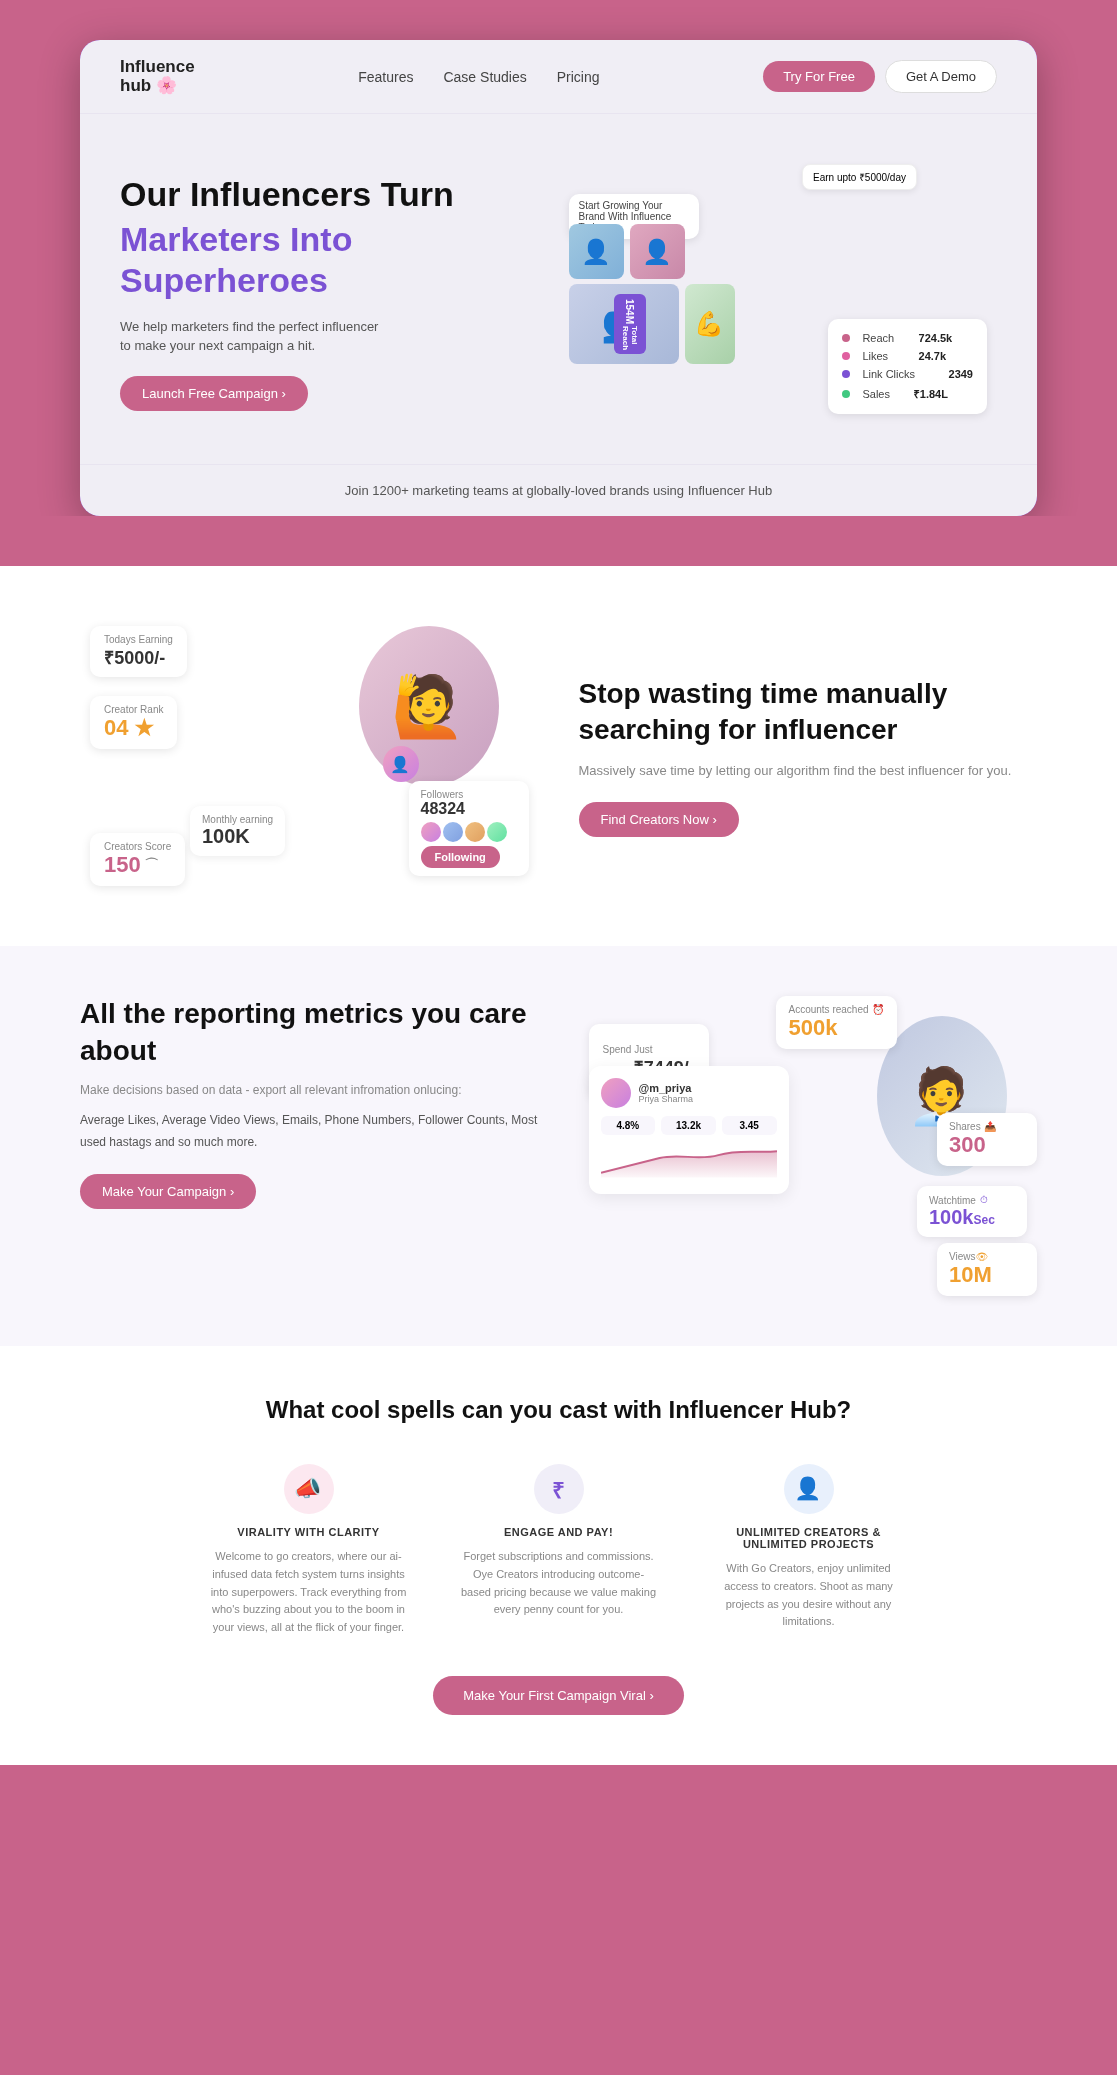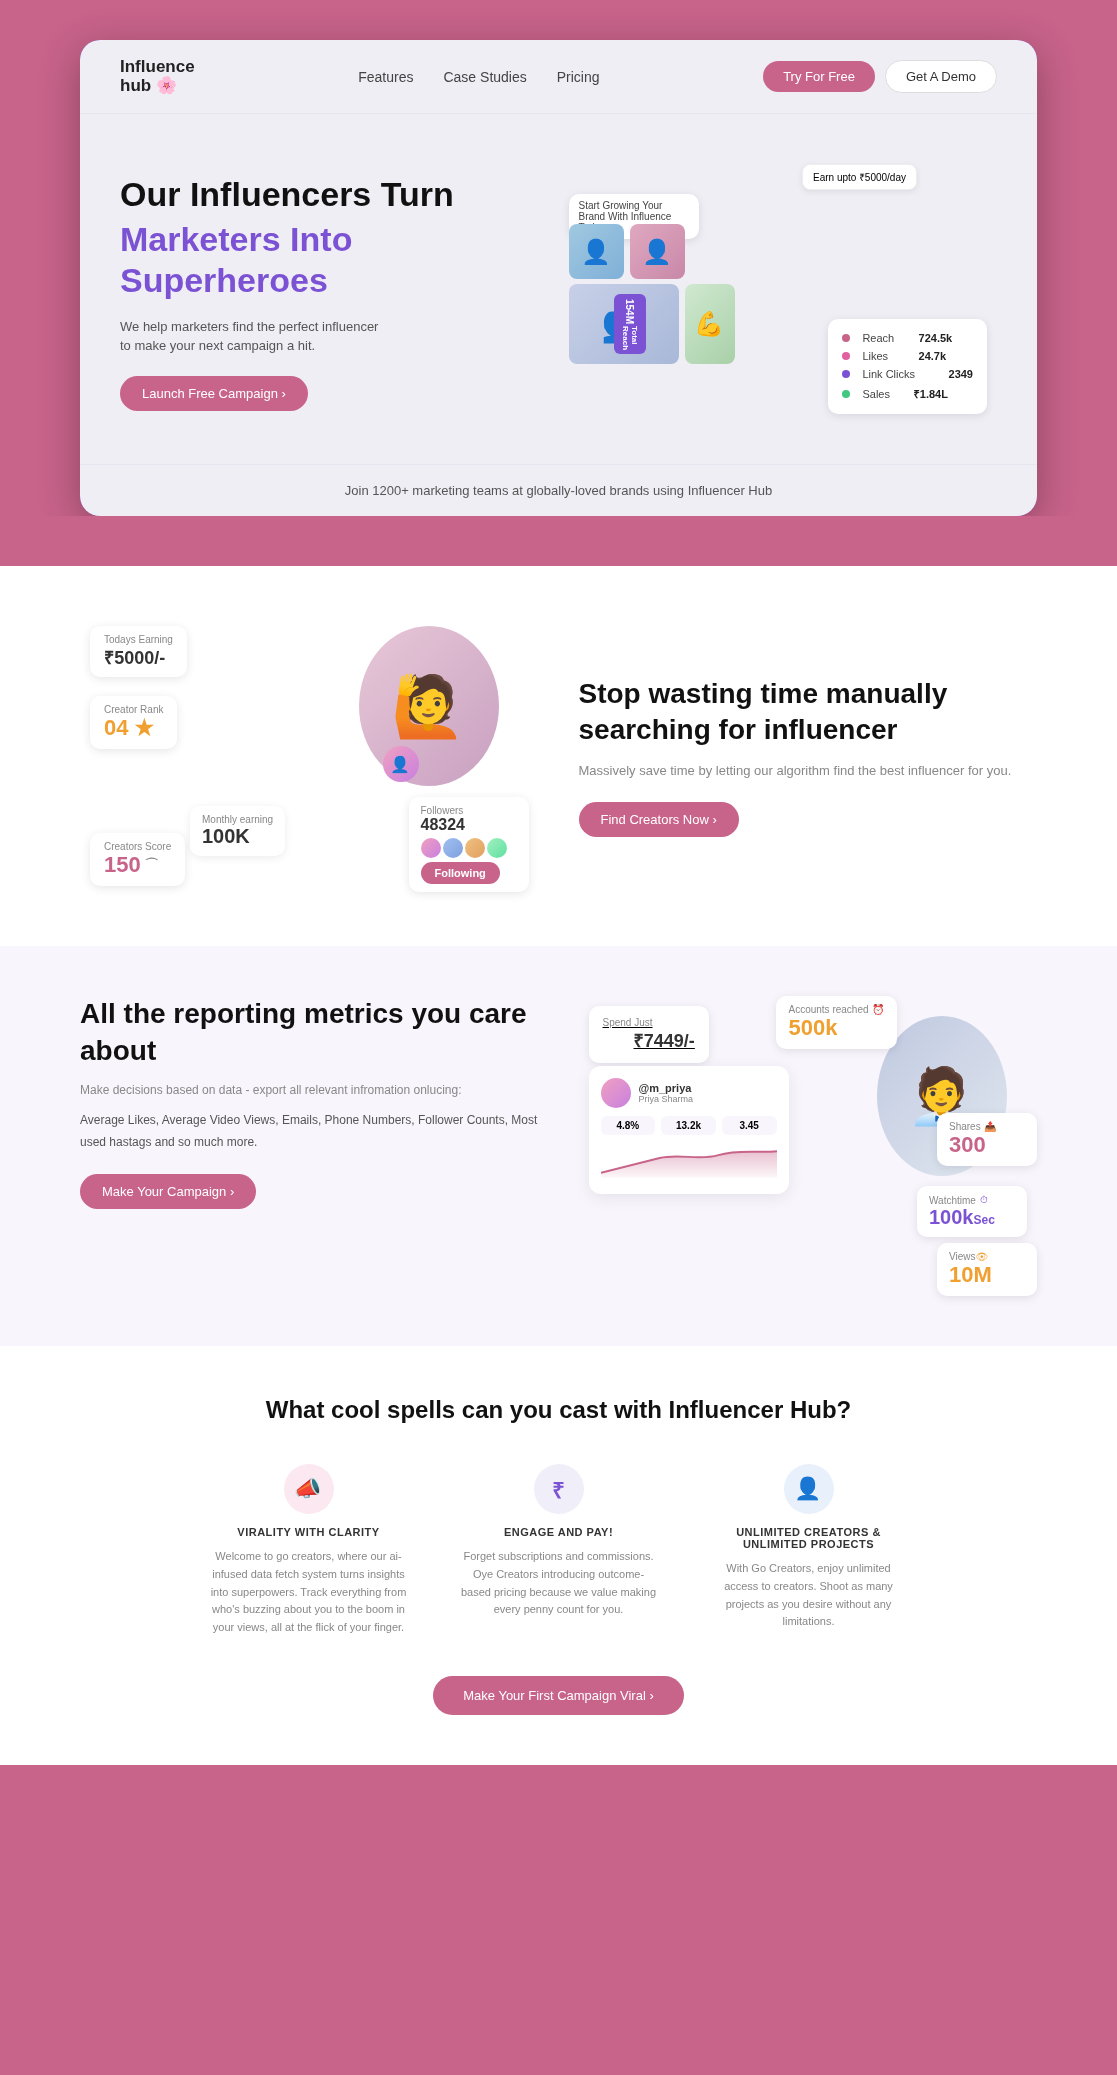--- a/index.html
+++ b/index.html
@@ -333,21 +333,21 @@
         <div style="font-size:10px;color:#888;">Monthly earning</div>
         <div style="font-size:20px;font-weight:700;color:#333;">100K</div>
       </div>
 
       <div style="position:absolute; right:40px; top:10px; width:140px; height:160px; border-radius:50%; background:linear-gradient(135deg,#e8c8d8,#c8a0c0); display:flex; align-items:center; justify-content:center; font-size:60px; overflow:hidden;">
         🙋
       </div>
 
       <div style="position:absolute; right:120px; top:130px; width:36px; height:36px; border-radius:50%; background:linear-gradient(135deg,#f0a0c0,#c880e0); display:flex; align-items:center; justify-content:center; font-size:16px;">👤</div>
 
-      <div style="position:absolute; right:10px; bottom:4px; background:white; border-radius:10px; padding:8px 12px; box-shadow:0 2px 10px rgba(0,0,0,0.1); min-width:120px;">
+      <div style="position:absolute; right:10px; bottom:20px; background:white; border-radius:10px; padding:8px 12px; box-shadow:0 2px 10px rgba(0,0,0,0.1); min-width:120px;">
         <div style="font-size:10px;color:#888;">Followers</div>
         <div style="font-size:16px;font-weight:700;color:#333;">48324</div>
         <div style="display:flex;gap:2px;margin:4px 0;">
           <div class="tiny-avatar"></div>
           <div class="tiny-avatar"></div>
           <div class="tiny-avatar"></div>
           <div class="tiny-avatar"></div>
         </div>
         <span class="following-badge">Following</span>
       </div>
@@ -365,21 +365,21 @@
 
     <div style="flex:1;">
       <div style="font-size:28px;font-weight:700;color:#111;line-height:1.3;">All the reporting metrics you care about</div>
       <div style="font-size:12px;color:#888;margin-top:12px;line-height:1.6;">Make decisions based on data - export all relevant infromation onlucing:</div>
       <div style="font-size:12px;color:#555;margin-top:10px;line-height:1.8;">Average Likes, Average Video Views, Emails, Phone Numbers, Follower Counts, Most used hastags and so much more.</div>
       <button style="background:#c8638a;color:#ffffff;border:none;border-radius:20px;padding:10px 22px;font-size:13px;cursor:pointer;margin-top:20px;font-weight:500;">Make Your Campaign ›</button>
     </div>
 
     <div style="flex:1; position:relative; height:300px;">
 
-      <div style="position:absolute;left:10px;top:10px;background:white;border-radius:10px;padding:11px 14px;box-shadow:0 2px 10px rgba(0,0,0,0.1);text-decoration:underline;">
+      <div style="position:absolute;left:10px;top:28px;background:white;border-radius:10px;padding:20px 14px;box-shadow:0 2px 10px rgba(0,0,0,0.1);">
         <div style="font-size:10px;color:#888;">Spend Just</div>
         <div style="font-size:18px;font-weight:700;color:#333;margin-left:31px;">₹7449/-</div>
       </div>
 
       <div style="position:absolute;left:10px;top:70px;background:white;border-radius:12px;box-shadow:0 4px 16px rgba(0,0,0,0.08);padding:12px;width:200px;">
         <div style="display:flex;align-items:center;gap:8px;margin-bottom:8px;">
           <div style="width:30px;height:30px;border-radius:50%;background:linear-gradient(135deg,#f0a0c0,#c880e0);"></div>
           <div>
             <div style="font-size:11px;font-weight:600;color:#333;">@m_priya</div>
             <div style="font-size:9px;color:#888;">Priya Sharma</div>

